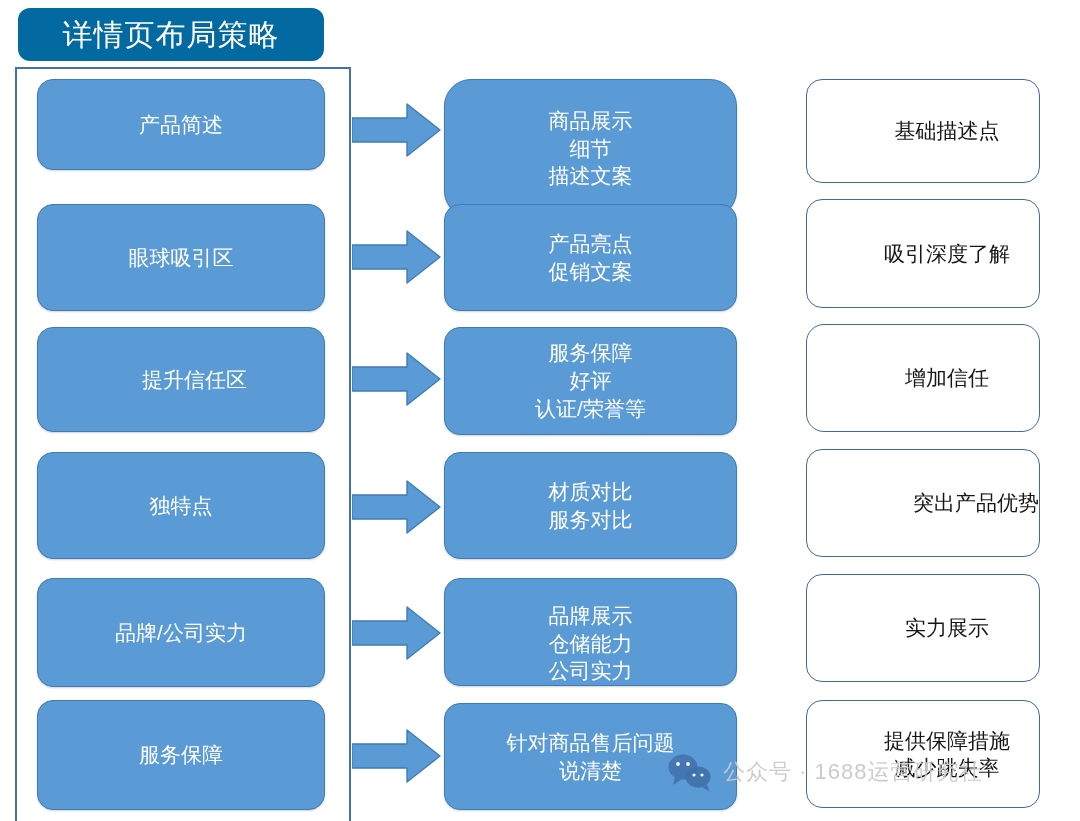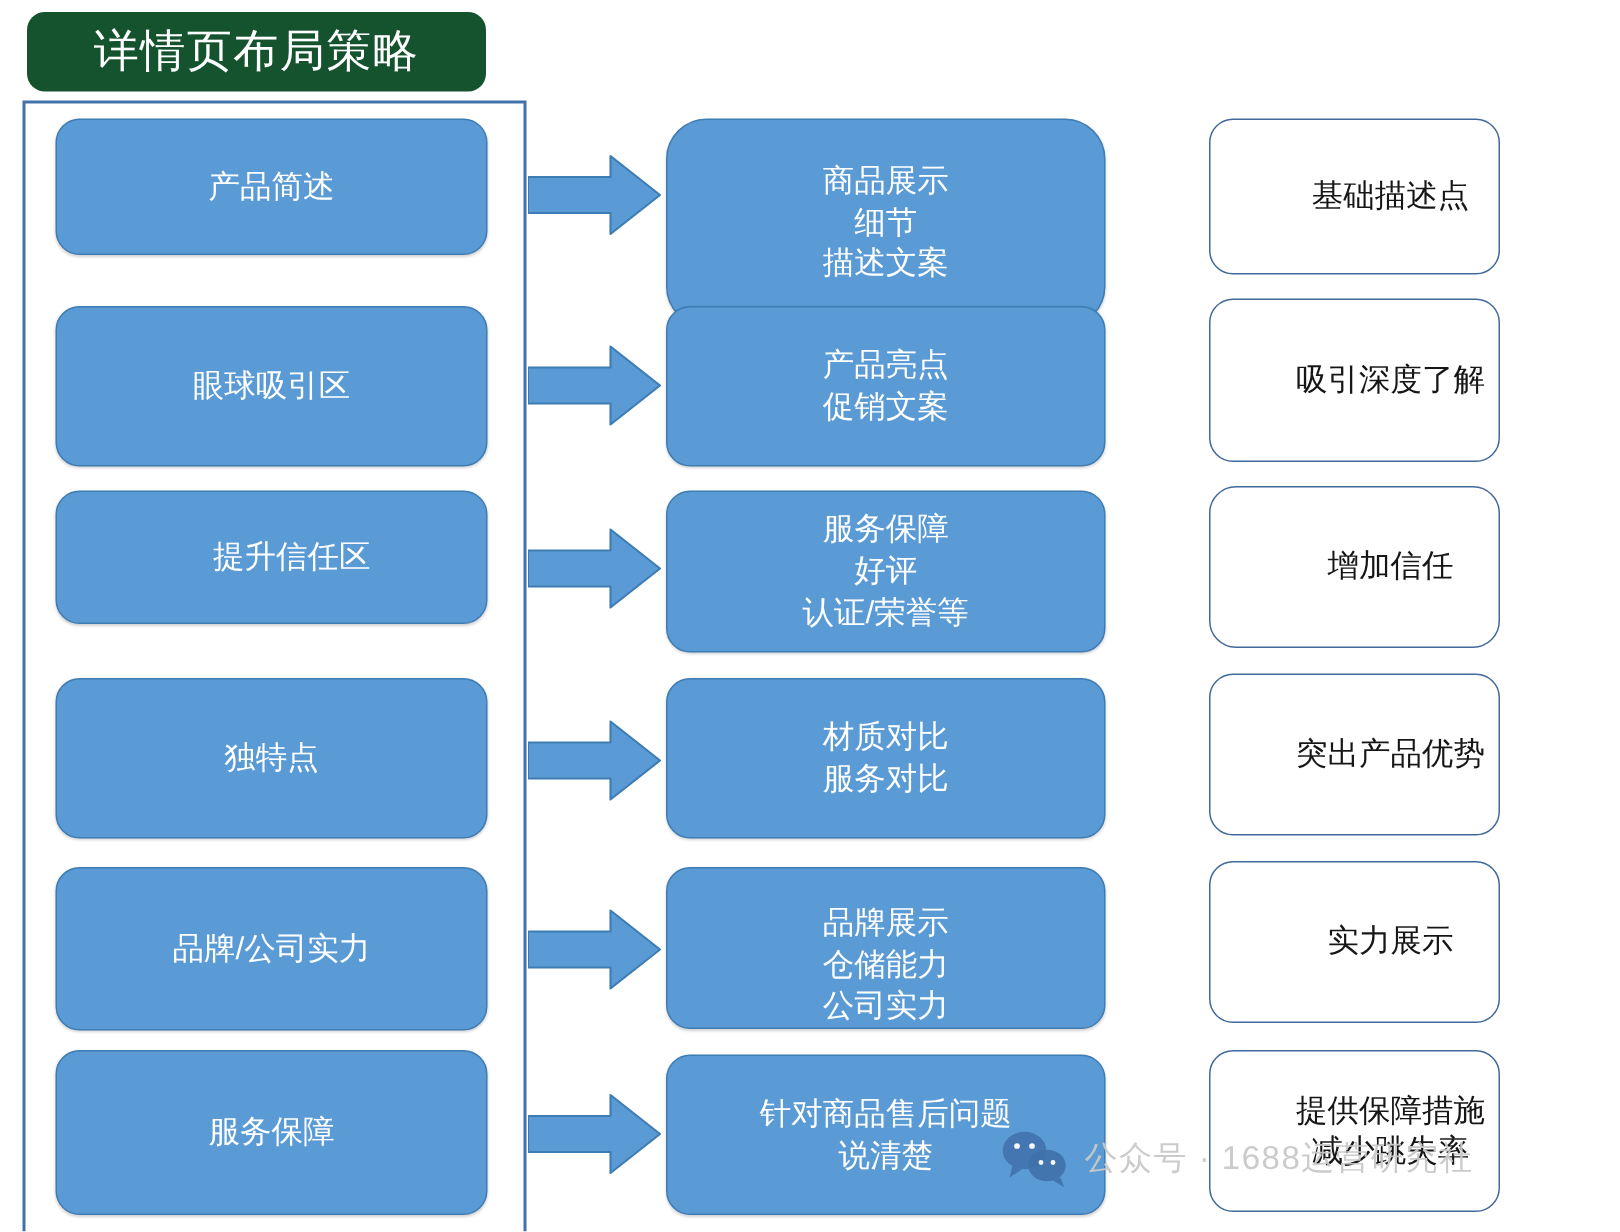--- a/index.html
+++ b/index.html
@@ -18,21 +18,21 @@
     overflow: hidden;
   }
 
   
   #title-pill {
     position: absolute;
     left: 18px;
     top: 8px;
     width: 306px;
     height: 53px;
-    background: #14532d;
+    background: #0369a1;
     border-radius: 12px;
     display: flex;
     align-items: center;
     justify-content: center;
     box-sizing: border-box;
   }
   #title-pill .title-text {
     color: #ffffff;
     font-size: 30px;
     font-weight: 400;
@@ -87,21 +87,21 @@
     font-size: 21px;
     line-height: 1.30;
     color: #161616;
     font-weight: 400;
     white-space: pre-line;
   }
 
   
   .col-left   { left: 37px;  width: 288px; }
   .col-mid    { left: 444px; width: 293px; }
-  .col-right  { left: 806px; width: 194px; padding-left: 48px; }
+  .col-right  { left: 806px; width: 234px; padding-left: 48px; }
 
   
   .arrow {
     position: absolute;
     width: 90px;
     height: 60px;
     overflow: visible;
   }
   .arrow svg { display: block; }
 
@@ -166,21 +166,21 @@
     </svg>
   </div>
   <div class="node node-blue col-mid" style="top:204px;height:107px;">
     <span class="node-text">产品亮点
 促销文案</span>
   </div>
   <div class="node node-white col-right" style="top:199px;height:109px;">
     <span class="node-text">吸引深度了解</span>
   </div>
 
-  <div class="node node-blue col-left" style="top:327px;height:89px;padding-left:27px;">
+  <div class="node node-blue col-left" style="top:327px;height:105px;padding-left:27px;">
     <span class="node-text">提升信任区</span>
   </div>
   <div class="arrow" style="left:352px;top:349px;">
     <svg width="90" height="60" viewBox="0 0 90 60">
       <path d="M0,18 L55,18 L55,4 L88,30 L55,56 L55,42 L0,42 Z" fill="#5B9BD5" stroke="#3E7CB4" stroke-width="1.4" stroke-linejoin="round"></path>
     </svg>
   </div>
   <div class="node node-blue col-mid" style="top:327px;height:108px;">
     <span class="node-text">服务保障
 好评
@@ -195,21 +195,21 @@
   </div>
   <div class="arrow" style="left:352px;top:477px;">
     <svg width="90" height="60" viewBox="0 0 90 60">
       <path d="M0,18 L55,18 L55,4 L88,30 L55,56 L55,42 L0,42 Z" fill="#5B9BD5" stroke="#3E7CB4" stroke-width="1.4" stroke-linejoin="round"></path>
     </svg>
   </div>
   <div class="node node-blue col-mid" style="top:452px;height:107px;">
     <span class="node-text">材质对比
 服务对比</span>
   </div>
-  <div class="node node-white col-right" style="top:449px;height:108px;">
+  <div class="node node-white col-right" style="top:449px;height:108px;justify-content:flex-end;">
     <span class="node-text">突出产品优势</span>
   </div>
 
   <div class="node node-blue col-left" style="top:578px;height:109px;">
     <span class="node-text">品牌/公司实力</span>
   </div>
   <div class="arrow" style="left:352px;top:603px;">
     <svg width="90" height="60" viewBox="0 0 90 60">
       <path d="M0,18 L55,18 L55,4 L88,30 L55,56 L55,42 L0,42 Z" fill="#5B9BD5" stroke="#3E7CB4" stroke-width="1.4" stroke-linejoin="round"></path>
     </svg>

